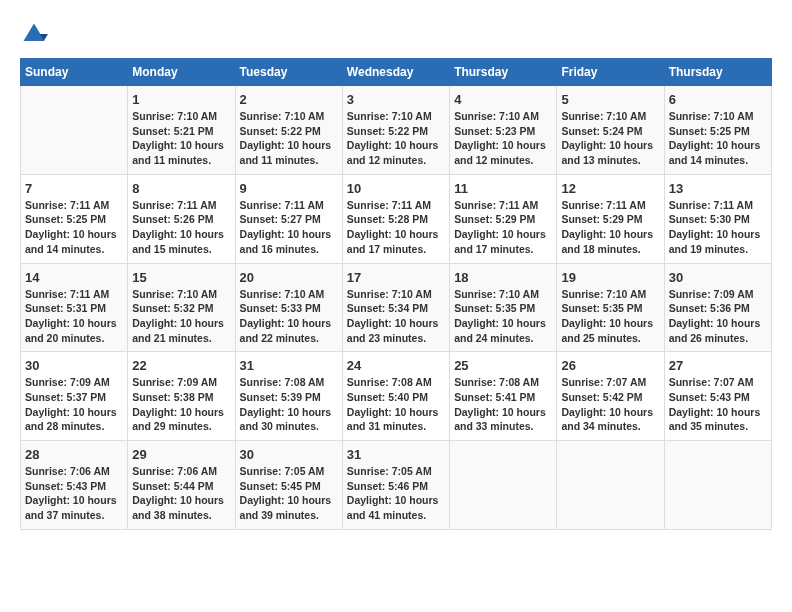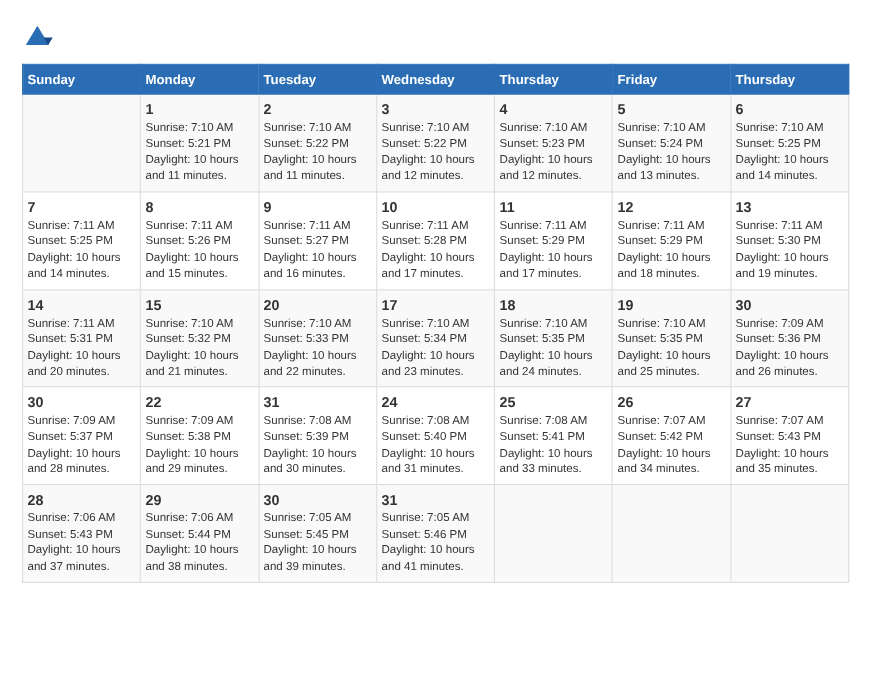--- a/index.html
+++ b/index.html
@@ -77,20 +77,21 @@
     .day-number {
       font-size: 13px;
       font-weight: bold;
       color: #333;
       margin-bottom: 2px;
     }
     .day-info {
       color: #333;
       font-size: 10.5px;
       line-height: 1.4;
+      font-weight: bold;
     }
   </style>
 </head>
 <body>
 
 <div class="header-section">
   <div class="logo">
     <svg class="logo-icon" viewBox="0 0 40 40">
       <polygon points="20,5 35,30 5,30" fill="#2a6db5"></polygon>
       <polygon points="28,20 40,20 34,30" fill="#1a4a8a"></polygon>

